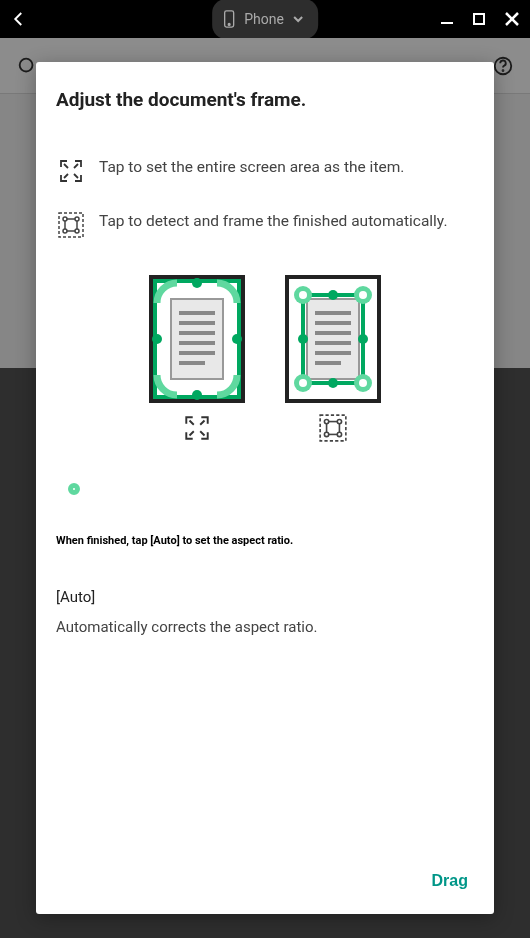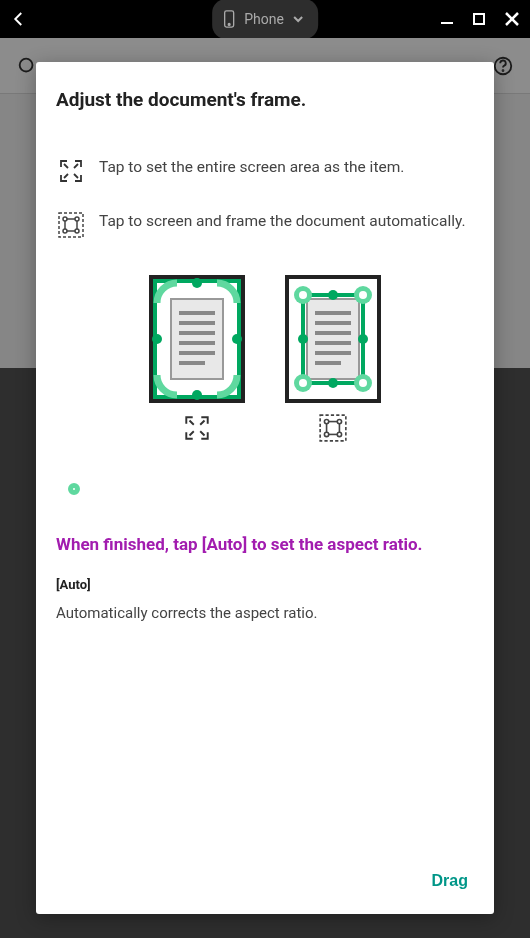--- a/index.html
+++ b/index.html
@@ -120,24 +120,24 @@
       flex-shrink: 0;
     }
     .legend-dot.solid { background: #00a860; }
     .legend-dot.ring {
       width: 12px; height: 12px;
       border: 5px solid #5fd89f;
       background: #fff;
     }
     .legend-text { font-size: 15.5px; color: #444; }
     .finish-title {
-      font-size: 17px; font-weight: 700; color: #a21caf;
+      font-size: 11px; font-weight: 700; color: #000000;
       line-height: 1.4; margin-bottom: 20px;
     }
-    .auto-label { font-size: 13px; font-weight: 700; color: #222; }
+    .auto-label { font-size: 15px; font-weight: 400; color: #222; margin-top: 20px; }
     .auto-desc { font-size: 15px; color: #444; margin-top: 12px; }
     .modal-footer {
       margin-top: auto;
       display: flex;
       justify-content: flex-end;
       padding-top: 10px;
     }
     .close-btn {
       color: #009688;
       font-weight: 700;
@@ -233,21 +233,21 @@
         <svg width="28" height="28" viewBox="0 0 28 28" fill="none" stroke="#444" stroke-width="1.5">
           <rect x="2" y="2" width="24" height="24" stroke-dasharray="3 2"></rect>
           <rect x="8" y="8" width="12" height="12"></rect>
           <circle cx="8" cy="8" r="2" fill="#fff"></circle>
             <circle cx="20" cy="8" r="2" fill="#fff"></circle>
           <circle cx="8" cy="20" r="2" fill="#fff"></circle>
             <circle cx="20" cy="20" r="2" fill="#fff"></circle>
         </svg>
       </span>
     </div>
-    <div class="instr-text">Tap to screen and frame the document automatically.</div>
+    <div class="instr-text">Tap to detect and frame the finished automatically.</div>
   </div>
 
   <div class="illustrations">
     <div class="illust-col">
       <svg width="96" height="128" viewBox="0 0 96 128">
         <rect x="2" y="2" width="92" height="124" fill="#fff" stroke="#222" stroke-width="4"></rect>
         <rect x="6" y="6" width="84" height="116" fill="none" stroke="#00a860" stroke-width="4"></rect>
 
         <path d="M8 28 A20 20 0 0 1 28 8" fill="none" stroke="#5fd89f" stroke-width="7"></path>
         <path d="M68 8 A20 20 0 0 1 88 28" fill="none" stroke="#5fd89f" stroke-width="7"></path>

